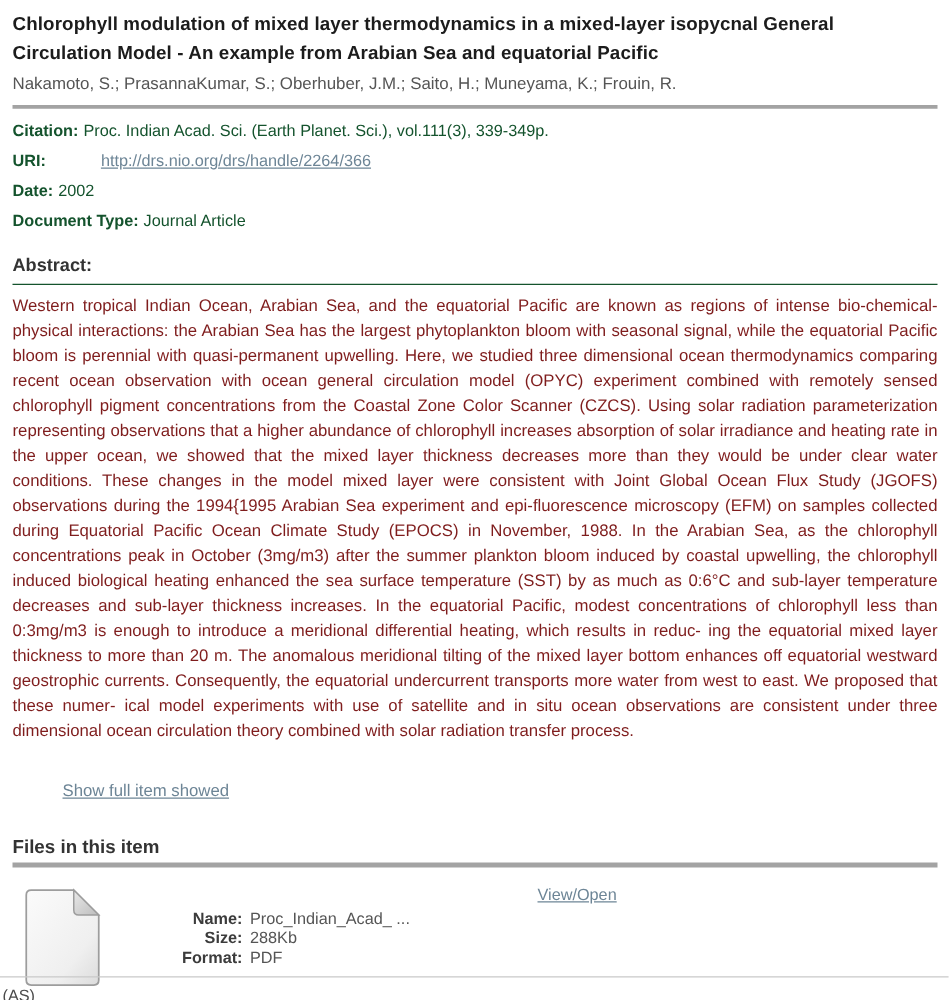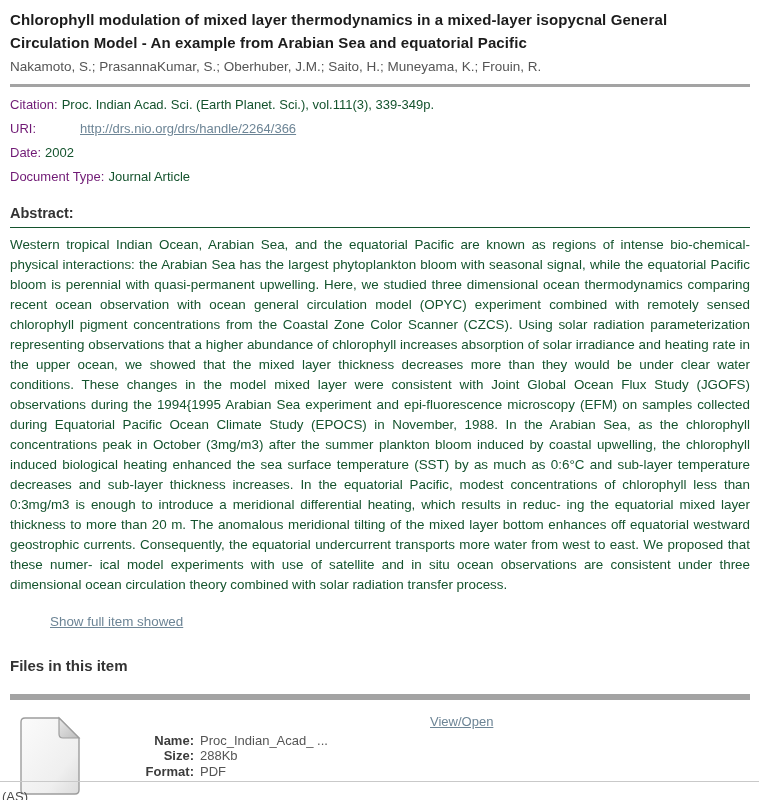--- a/index.html
+++ b/index.html
@@ -18,41 +18,41 @@
     font-size: 15px; font-weight: bold; color: #1c1c1c;
     line-height: 23px; letter-spacing: .1px;
   }
   .authors {
     margin-top: 5px; font-size: 13.5px; color: #555;
     padding-bottom: 10px; border-bottom: 3px solid #a3a3a3;
   }
 
   .meta-block { margin-top: 6px; }
   .meta-row { margin: 0; padding: 4px 0; font-size: 13px; line-height: 16px; }
-  .meta-label { font-weight: normal; color: #701a75; margin-right: 4px; }
+  .meta-label { font-weight: bold; color: #14532d; margin-right: 4px; }
   .meta-value { color: #14532d; }
 
   a, .link {
     color: #6d8596; text-decoration: underline; cursor: pointer; padding-left: 40px;
   }
 
   .abstract-heading {
     margin-top: 16px; font-size: 14.5px; font-weight: bold; color: #333;
     padding-bottom: 6px; border-bottom: 1px solid #14532d;
   }
   .abstract-text {
-    margin: 7px 0 4px 0;
-    font-size: 13.4px; line-height: 20px; color: #14532d;
+    margin: 7px 0 15px 0;
+    font-size: 13.4px; line-height: 20px; color: #7f1d1d;
     text-align: justify;
   }
   .show-record { display: inline-block; margin-top: 15px; font-size: 13.4px; }
 
   .section-heading {
     margin-top: 27px; font-size: 15px; font-weight: bold; color: #333;
-    padding-bottom: 20px; border-bottom: 6px solid #a3a3a3;
+    padding-bottom: 4px; border-bottom: 4px solid #a3a3a3;
   }
 
   .file-row { position: relative; display: flex; align-items: center; margin-top: 14px; min-height: 84px; }
   .file-icon { margin-left: 8px; flex: 0 0 auto; display: block; }
   .file-meta { margin-left: 54px; font-size: 13px; }
   .fm-row { display: flex; line-height: 15.5px; }
   .fm-label { width: 58px; text-align: right; font-weight: bold; color: #3c3c3c; margin-right: 6px; flex: 0 0 auto; }
   .fm-value { color: #555; white-space: nowrap; }
   .view-col { position: absolute; left: 380px; top: 0; font-size: 13px; }
 

